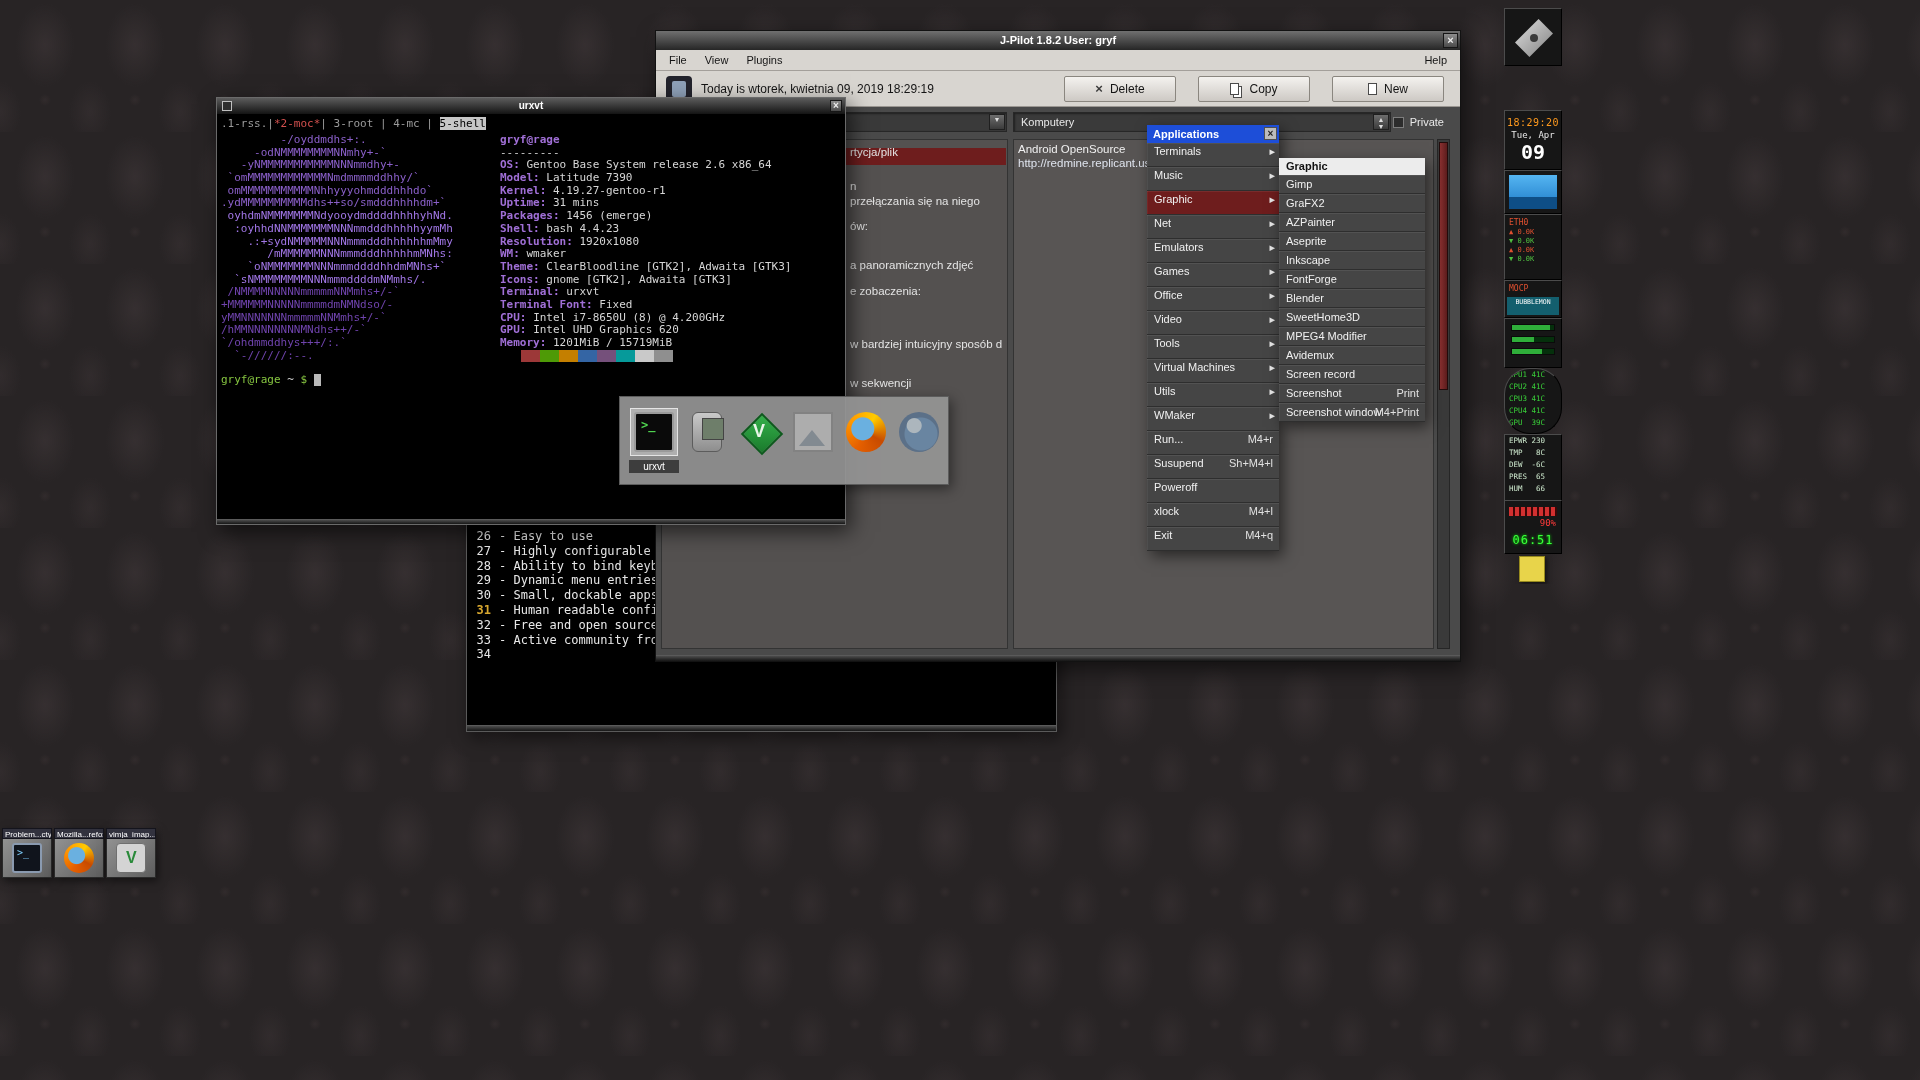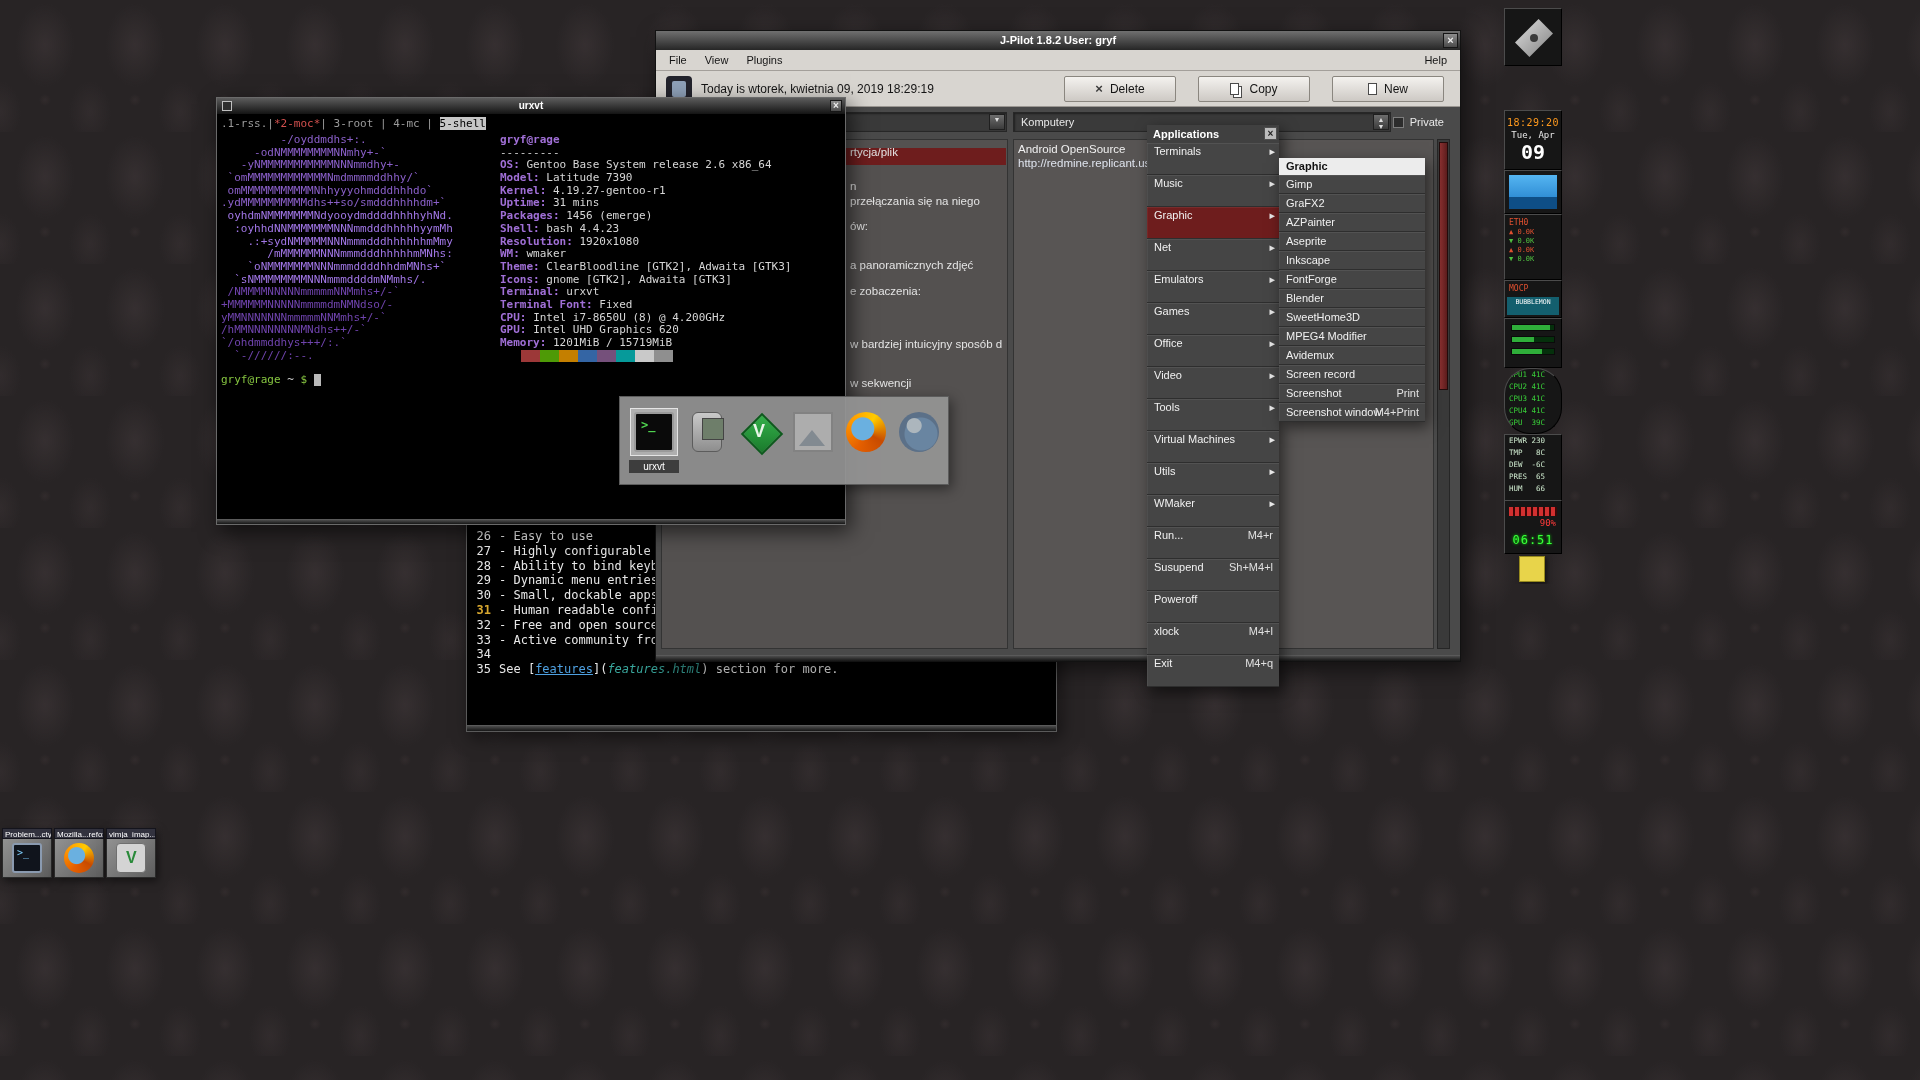--- a/index.html
+++ b/index.html
@@ -53,24 +53,24 @@
   #jp-right-pane{position:absolute;left:357px;top:108px;width:421px;bottom:12px;background:#585554;
     border:1px solid #333;overflow:hidden;}
   .jp-rec-title{position:absolute;left:4px;top:3px;color:#f0f0f0;font-size:11.5px;}
   .jp-rec-url{position:absolute;left:4px;top:17px;color:#dfe4ee;font-size:11.5px;}
   #jp-scroll{position:absolute;right:10px;top:108px;width:13px;bottom:12px;background:#3a3a3a;border:1px solid #262626;}
   #jp-scroll .thumb{position:absolute;left:1px;right:1px;top:2px;height:248px;background:linear-gradient(90deg,#8a3030,#5c1d1d);border:1px solid #230c0c;}
   #jpilot .resizebar{height:6px;}
   
   .wm-menu{position:absolute;z-index:40;font-size:11px;box-shadow:4px 5px 14px rgba(0,0,0,.55);}
   #apps-menu{left:1147px;top:125px;width:132px;}
-  .wm-title{height:18px;background:#404040;color:#fff;font-weight:bold;line-height:18px;padding-left:6px;position:relative;}
+  .wm-title{height:18px;background:#1d4ed8;color:#fff;font-weight:bold;line-height:18px;padding-left:6px;position:relative;}
   .wm-close{position:absolute;right:2px;top:2px;width:13px;height:13px;background:#bcbcbc;color:#222;
     font-size:10px;line-height:12px;text-align:center;border:1px solid #4f4f4f;font-weight:bold;}
-  .wm-item{position:relative;height:32px;line-height:16px;background:#454545;color:#f1f1f1;padding:0 7px;
+  .wm-item{position:relative;height:24px;line-height:16px;background:#454545;color:#f1f1f1;padding:0 7px;
     border-bottom:1px solid #2e2e2e;box-shadow:inset 0 1px 0 rgba(255,255,255,.07), inset 1px 0 0 rgba(255,255,255,.05);}
   .wm-item.hl{background:#6e1d1d;}
   .wm-arrow{position:absolute;right:4px;color:#e8e8e8;}
   .wm-short{position:absolute;right:6px;color:#e0e0e0;}
   #graphic-menu{left:1279px;top:158px;width:146px;}
   .wm-title-sub{height:17px;background:#ececec;color:#111;font-weight:bold;line-height:17px;padding-left:7px;}
   #graphic-menu .wm-item{height:19px;line-height:19px;}
   
   #term{position:absolute;left:216px;top:97px;width:630px;height:428px;background:#000;border:1px solid #6a6a6a;
     z-index:30;box-shadow:5px 7px 20px rgba(0,0,0,.6);}
@@ -348,21 +348,20 @@
   <div id="vim-lines">
       <div class="vline"><span class="vnum">26</span><span class="seg-plain">- Easy to use</span></div>
       <div class="vline"><span class="vnum">27</span><span class="seg-plain">- Highly configurable</span></div>
       <div class="vline"><span class="vnum">28</span><span class="seg-plain">- Ability to bind keyb</span></div>
       <div class="vline"><span class="vnum">29</span><span class="seg-plain">- Dynamic menu entries</span></div>
       <div class="vline"><span class="vnum">30</span><span class="seg-plain">- Small, dockable apps</span></div>
       <div class="vline cur"><span class="vnum">31</span><span class="seg-plain">- Human readable confi</span></div>
       <div class="vline"><span class="vnum">32</span><span class="seg-plain">- Free and open source</span></div>
       <div class="vline"><span class="vnum">33</span><span class="seg-plain">- Active community fro</span></div>
       <div class="vline"><span class="vnum">34</span><span class="seg-plain"></span></div>
-      <div class="vline"><span class="vnum">35</span><span class="seg-plain">See [</span><span class="seg-link">features</span><span class="seg-plain">](</span><span class="seg-path">features.html</span><span class="seg-plain">) section for more.</span></div>
     </div>
   <div class="resizebar"></div>
 </div>
 
 <div id="dock">
     <div class="dtile" style="top: 8px; height: 58px;">
       <div class="clip-shape"></div>
     </div>
     <div class="dtile" style="top: 110px; height: 60px;">
       <div class="dk-time">18:29:20</div>

